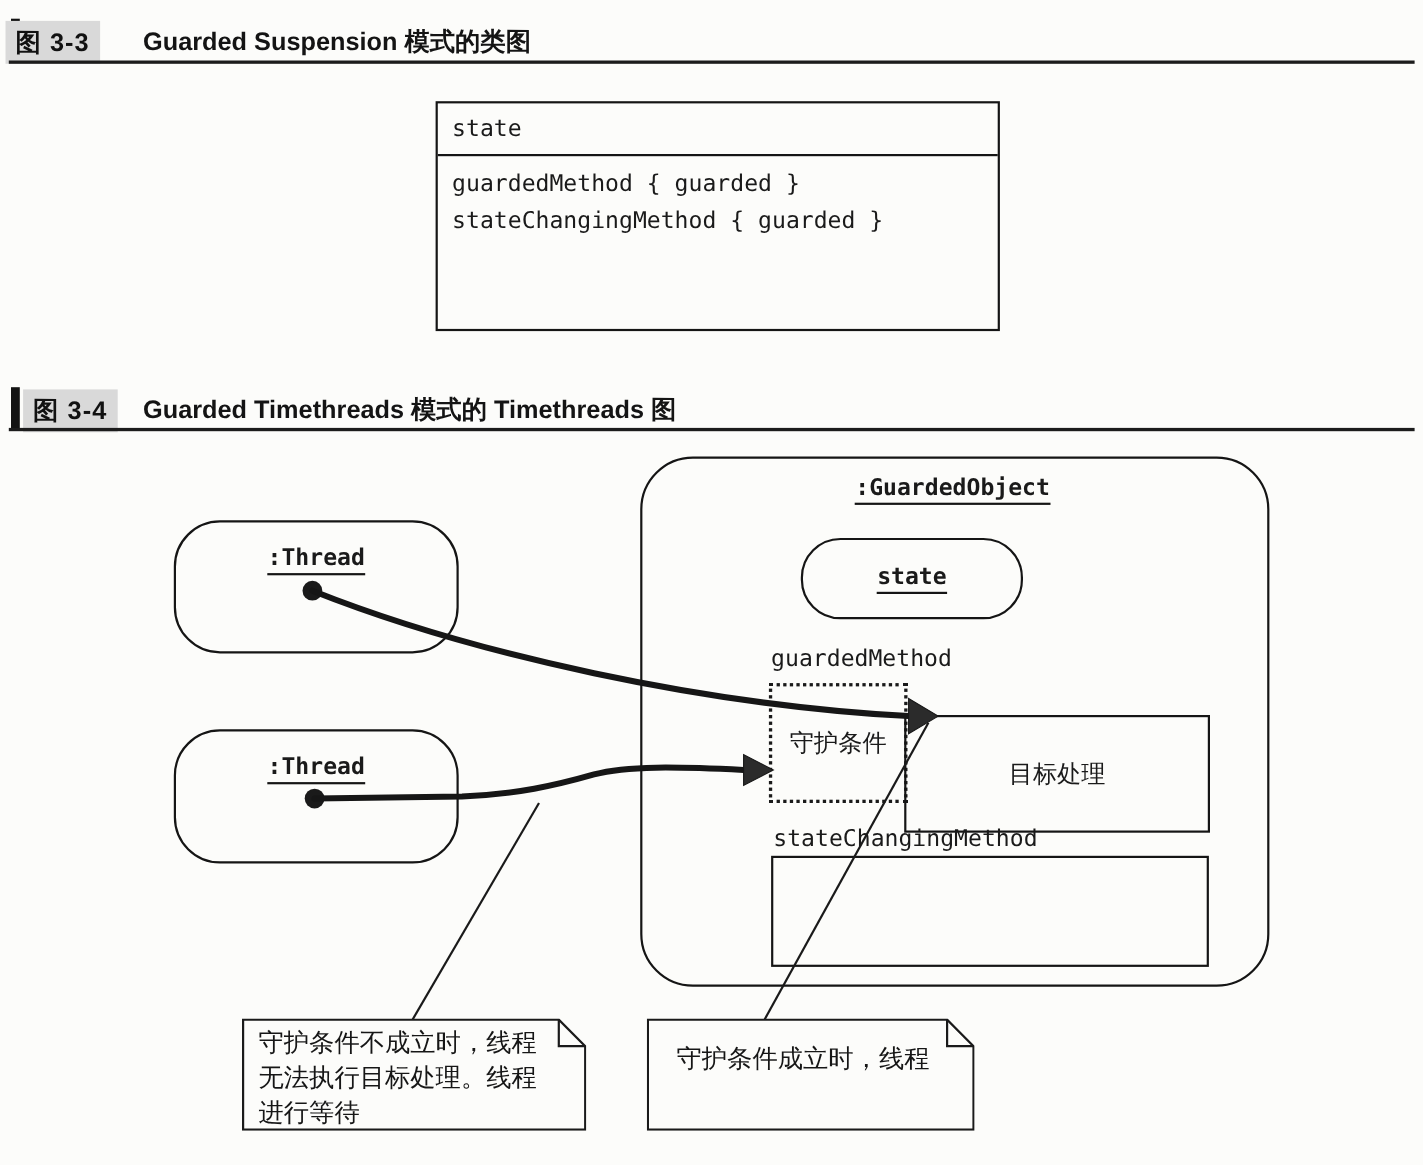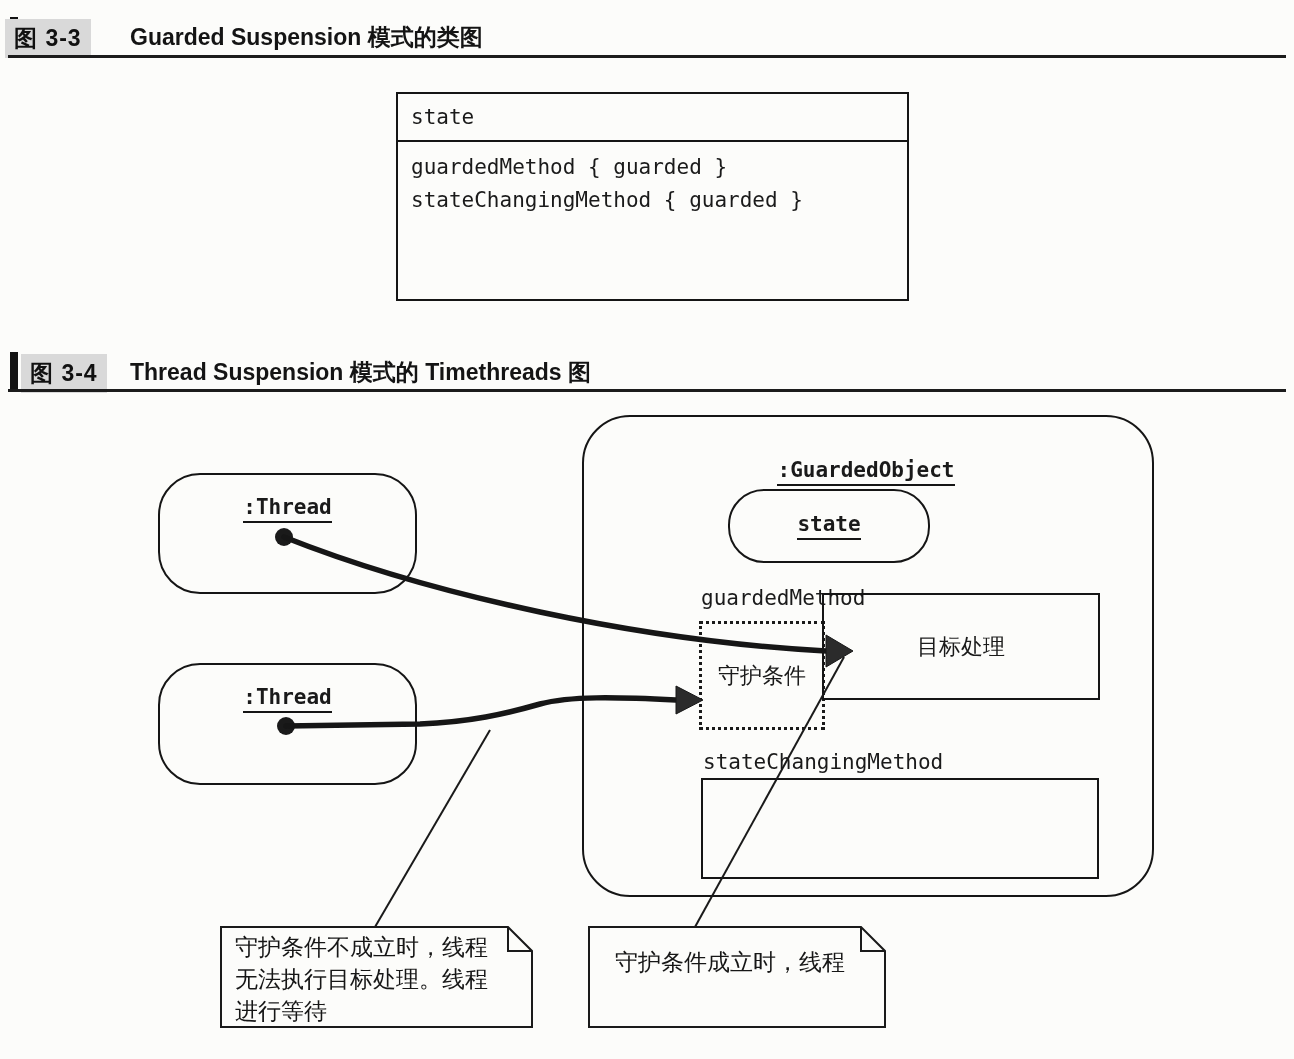--- a/index.html
+++ b/index.html
@@ -29,30 +29,30 @@
   .uml-methods { padding:9px 0 0 13px; font-size:21px; line-height:33px; }
 
   
   .rbox { position:absolute; border:2px solid #151515; border-radius:42px;
           background:transparent; }
   .rbox .tlabel { display:block; text-align:center; padding-top:20px;
                   font-size:21px; font-weight:bold; }
   .uline { border-bottom:2px solid #151515; padding-bottom:2px; }
 
   .gobj-title { position:absolute; left:582px; top:431px; width:568px;
-                text-align:center; font-size:21px; font-weight:bold;margin-top:27px; }
+                text-align:center; font-size:21px; font-weight:bold; }
   .pill { position:absolute; left:728px; top:489px; width:198px; height:70px;
           border:2px solid #151515; border-radius:36px;
           display:flex; align-items:center; justify-content:center;
           font-size:21px; font-weight:bold; }
   .mlabel { position:absolute; font-size:21px; }
   .guard-box { position:absolute; left:699px; top:621px; width:120px; height:103px;
                border:3px dotted #1a1a1a;
                display:flex; align-items:center; justify-content:center; font-size:22px; }
-  .target-box { position:absolute; left:822px; top:593px; width:274px; height:103px;
+  .target-box { position:absolute; left:822px; top:650px; width:274px; height:103px;
                 border:2px solid #151515;
                 display:flex; align-items:center; justify-content:center; font-size:22px; }
   .empty-box { position:absolute; left:701px; top:778px; width:394px; height:97px;
                border:2px solid #151515; }
 
   .overlay { position:absolute; left:0; top:0; pointer-events:none; }
 
   .note { position:absolute; }
   .note svg { position:absolute; left:0; top:0; }
   .note-text { position:absolute; font-size:23px; line-height:32px; color:#161616; }
@@ -68,21 +68,21 @@
 <div class="uml mono">
   <div class="uml-attr">state</div>
   <div class="uml-methods">
     <div>guardedMethod { guarded }</div>
     <div>stateChangingMethod { guarded }</div>
   </div>
 </div>
 
 <div class="cap-bar" style="left:10px; top:352px;"></div>
 <div class="cap-label" style="left:21px; top:354px;">图 3-4</div>
-<div class="cap-title" style="left:130px; top:357px;">Thread Suspension 模式的 Timethreads 图</div>
+<div class="cap-title" style="left:130px; top:357px;">Guarded Timethreads 模式的 Timethreads 图</div>
 <div class="cap-rule" style="left:8px; top:389px; width:1278px;"></div>
 
 <div class="rbox mono" style="left:158px; top:473px; width:255px; height:117px;">
   <span class="tlabel"><span class="uline">:Thread</span></span>
 </div>
 <div class="rbox mono" style="left:158px; top:663px; width:255px; height:118px;">
   <span class="tlabel"><span class="uline">:Thread</span></span>
 </div>
 
 <div class="rbox" style="left:582px; top:415px; width:568px; height:478px; border-radius:48px;"></div>

